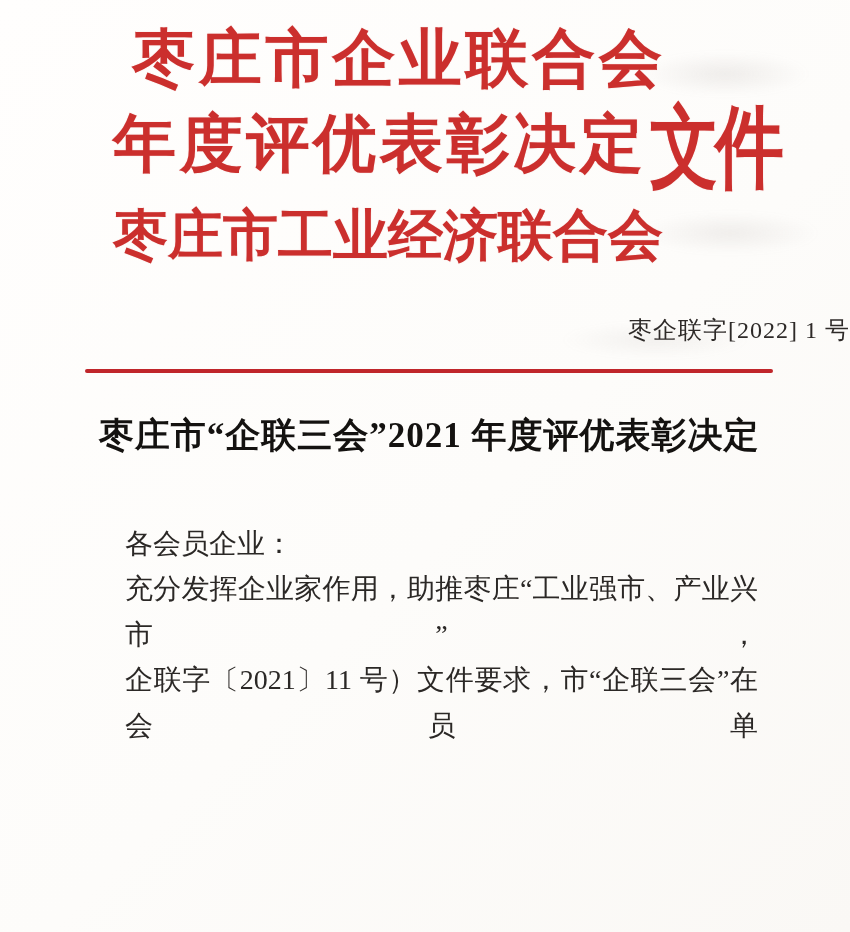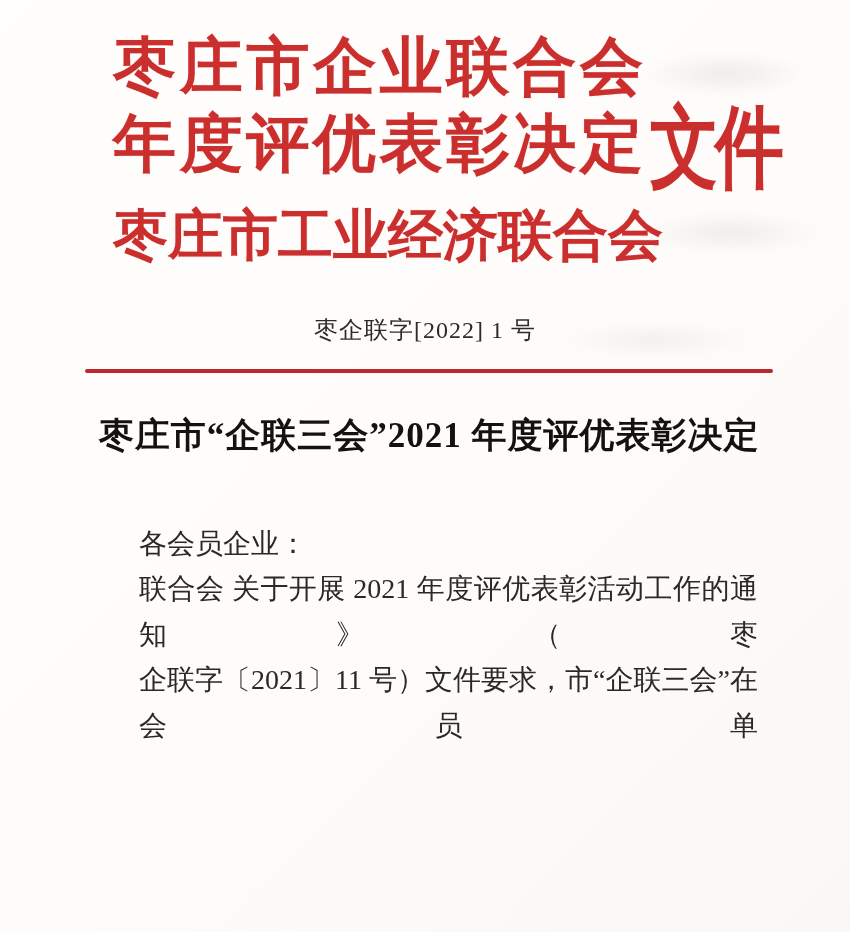--- a/index.html
+++ b/index.html
@@ -24,50 +24,50 @@
     background:radial-gradient(ellipse at center,rgba(150,140,138,0.10),rgba(150,140,138,0) 70%);}
 
   
   .org-line{
     position:absolute;left:113px;width:530px;
     color:#cb2f2d;font-weight:bold;
     text-align:justify;text-align-last:justify;
     line-height:1;white-space:nowrap;
     text-shadow:0 0 1px rgba(203,47,45,0.35);
   }
-  .org1{top:36px;font-size:63px;}
+  .org1{top:28px;font-size:63px;margin-left:19px;}
   .org2{top:113px;font-size:63px;}
   .org3{top:208px;font-size:55px;width:533px;}
   .wenjian{
     position:absolute;left:650px;top:102px;
     color:#cb2f2d;font-weight:bold;font-size:90px;line-height:1.02;
     letter-spacing:-4px;white-space:nowrap;
     transform:scaleX(0.76);transform-origin:left top;
     text-shadow:0 0 1px rgba(203,47,45,0.35);
   }
 
   .doc-number{
     position:absolute;left:0;top:314px;width:100%;
-    text-align:center;font-size:24px;color:#2e2a28;letter-spacing:1px;
+    text-align:right;font-size:24px;color:#2e2a28;letter-spacing:1px;
   }
   .red-line{
     position:absolute;left:85px;top:369px;width:688px;height:4px;
     background:#c0262b;border-radius:2px;
   }
   .title{
     position:absolute;left:4px;top:412px;width:100%;margin:0;
     text-align:center;font-size:35px;font-weight:bold;color:#141210;
     letter-spacing:1px;
   }
   .body-text{
     position:absolute;left:125px;top:521px;width:633px;
     font-size:28px;color:#2b2826;
   }
   .line{
-    line-height:45.4px;white-space:nowrap;margin-left:14px;
+    line-height:45.4px;white-space:nowrap;
   }
   .line.just{
     white-space:normal;
     text-align:justify;text-align-last:justify;
   }
   .line.indent{text-indent:2em;}
 </style>
 </head>
 <body>
 
@@ -83,18 +83,18 @@
   <div class="wenjian">文件</div>
 
   <div class="doc-number">枣企联字[2022] 1 号</div>
 
   <div class="red-line"></div>
 
   <h1 class="title">枣庄市“企联三会”2021 年度评优表彰决定</h1>
 
   <div class="body-text">
     <div class="line">各会员企业：</div>
-    <div class="line just">联合会 关于开展 2021 年度评优表彰活动工作的通知》（枣</div>
+    <div class="line just">充分发挥企业家作用，助推枣庄“工业强市、产业兴市”，</div>
     <div class="line just">企联字〔2021〕11 号）文件要求，市“企联三会”在会员单</div>
 
   </div>
 
 </div>
 
 </body></html>

